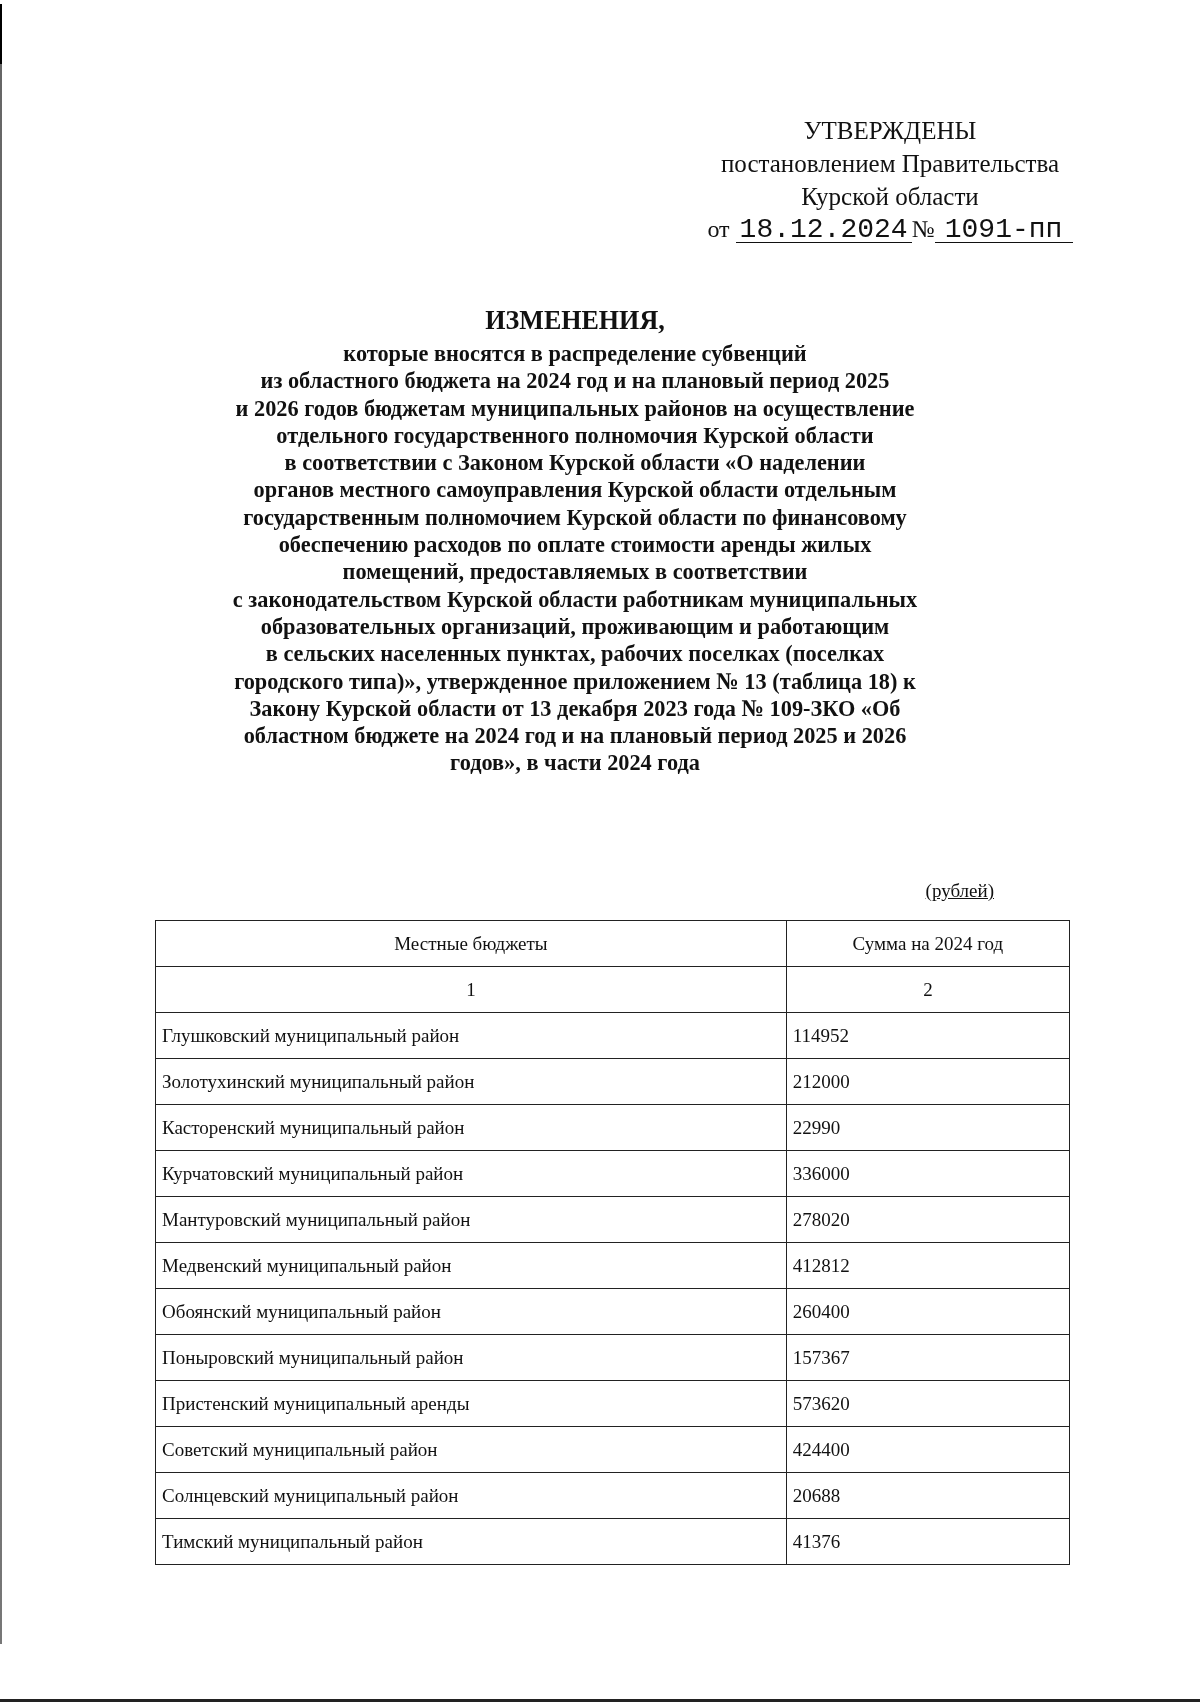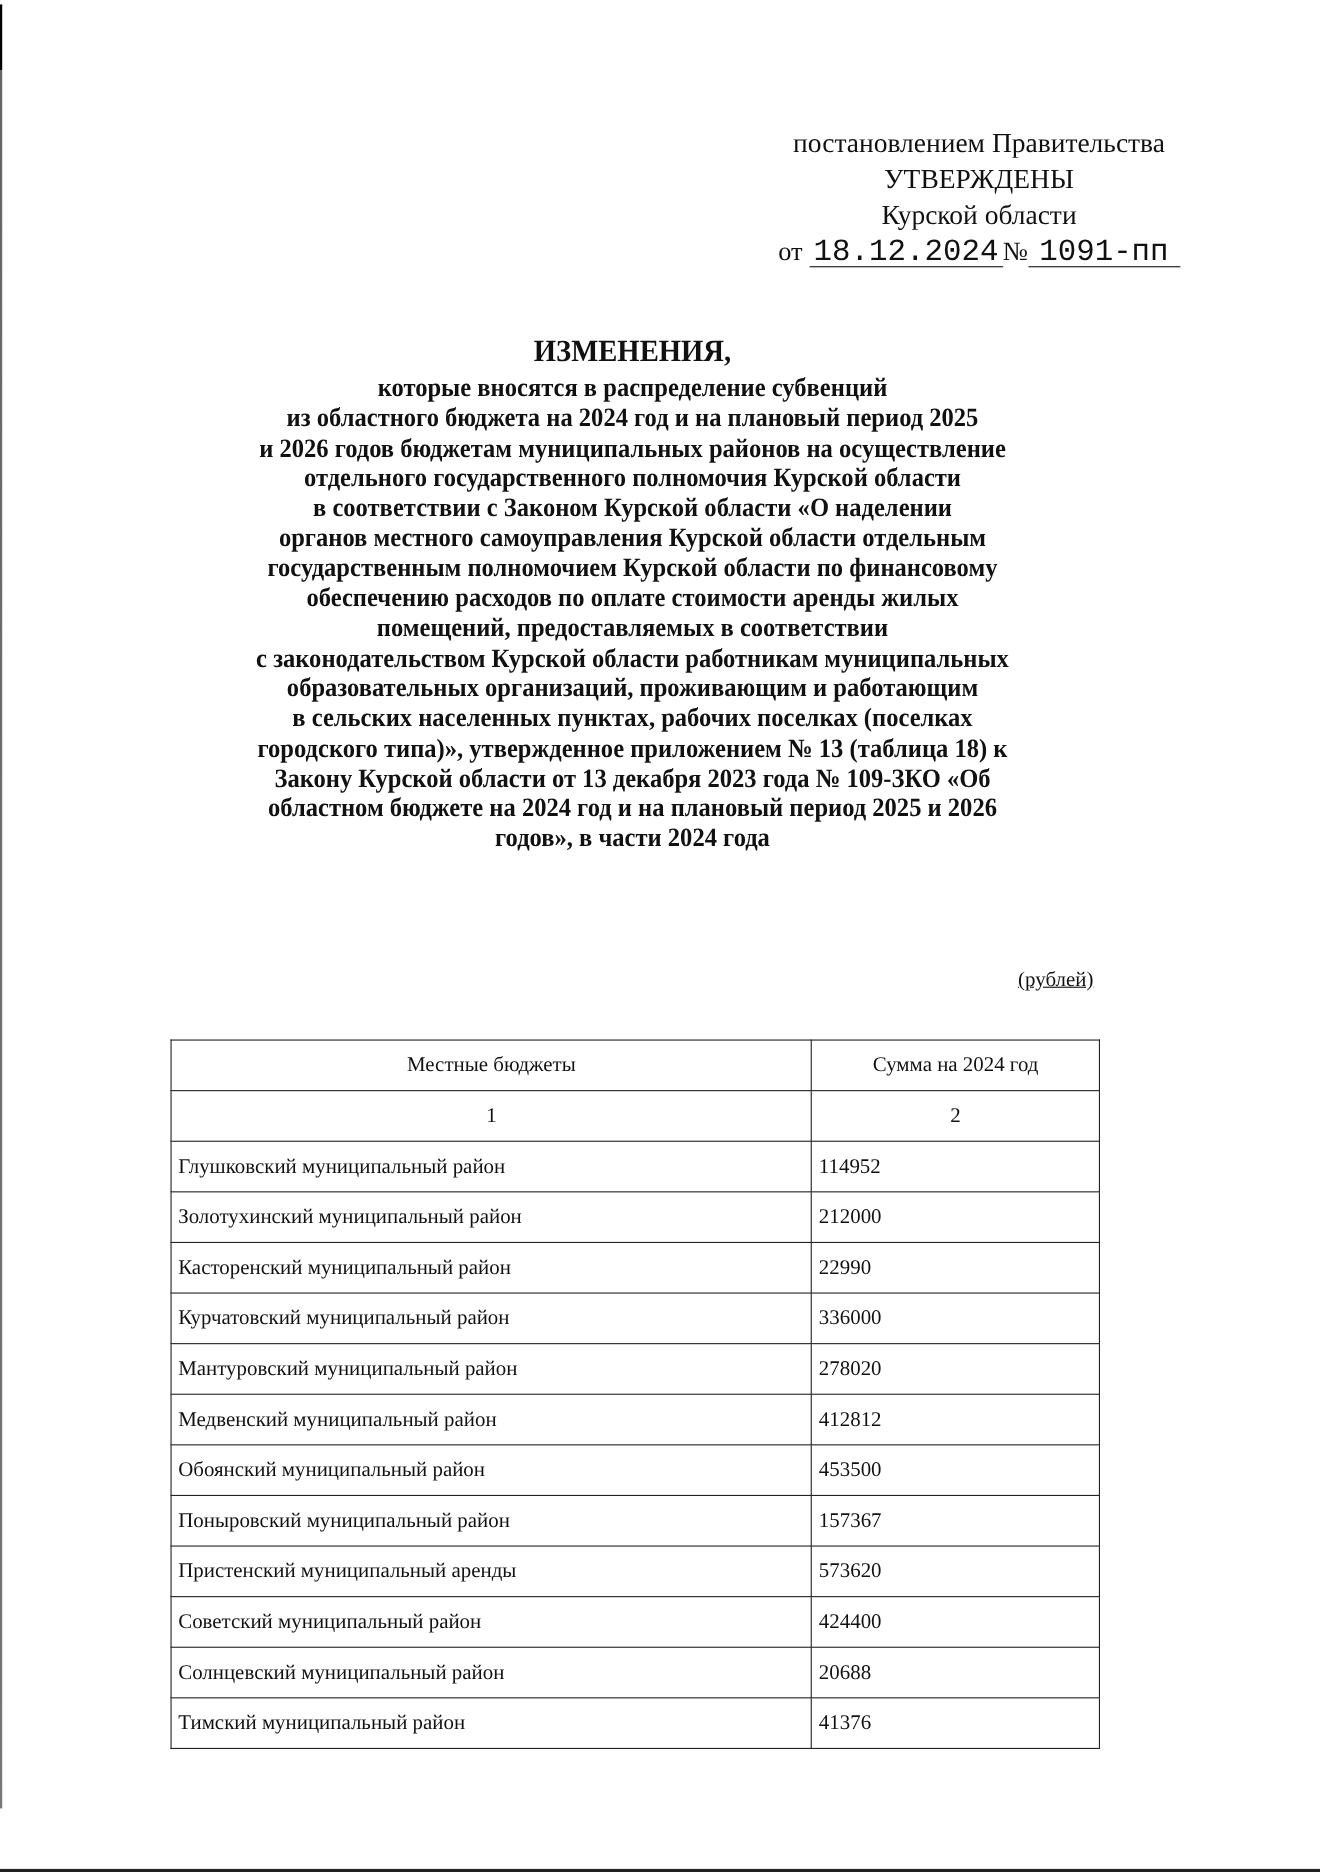--- a/index.html
+++ b/index.html
@@ -34,42 +34,42 @@
       font-size: 24px; line-height: 27.3px;
       transform: scaleX(0.93); transform-origin: 50% 0;
     }
     .heading .title { display: block; font-size: 28px; line-height: 36px; margin-bottom: 2px; }
     .heading .line { display: block; white-space: nowrap; }
     .units {
       position: absolute; left: 870px; top: 880px; width: 124px;
       text-align: right; font-size: 19px; text-decoration: underline;
     }
     table.budget {
-      position: absolute; left: 155px; top: 945px; width: 845px;
+      position: absolute; left: 155px; top: 920px; width: 915px;
       border-collapse: collapse; font-size: 19px;
     }
     table.budget td, table.budget th {
       border: 1.5px solid #222; padding: 0 6px; font-weight: normal;
       height: 45px;
     }
     table.budget col.c1 { width: 608px; }
     table.budget col.c2 { width: 273px; }
     table.budget .name { }
     table.budget .amount { text-align: left; padding-right: 0; }
     table.budget .hdr { text-align: center; }
   </style>
 </head>
 <body>
 
 <div class="scan-edge-left"></div>
 <div class="scan-edge-bottom"></div>
 
 <div class="approved">
+  <span class="line">УТВЕРЖДЕНЫ</span>
   <span class="line">постановлением Правительства</span>
-  <span class="line">УТВЕРЖДЕНЫ</span>
   <span class="line">Курской области</span>
   <span class="line sign-line">
     <span>от</span>
     <span class="u date-field">18.12.2024</span><span>№</span><span class="u num-field">1091-пп</span>
   </span>
 </div>
 
 <div class="heading">
   <span class="title">ИЗМЕНЕНИЯ,</span>
   <span class="line">которые вносятся в распределение субвенций</span>
@@ -127,21 +127,21 @@
     <tr>
       <td class="name">Мантуровский муниципальный район</td>
       <td class="amount">278020</td>
     </tr>
     <tr>
       <td class="name">Медвенский муниципальный район</td>
       <td class="amount">412812</td>
     </tr>
     <tr>
       <td class="name">Обоянский муниципальный район</td>
-      <td class="amount">453500</td>
+      <td class="amount">260400</td>
     </tr>
     <tr>
       <td class="name">Поныровский муниципальный район</td>
       <td class="amount">157367</td>
     </tr>
     <tr>
       <td class="name">Пристенский муниципальный аренды</td>
       <td class="amount">573620</td>
     </tr>
     <tr>

